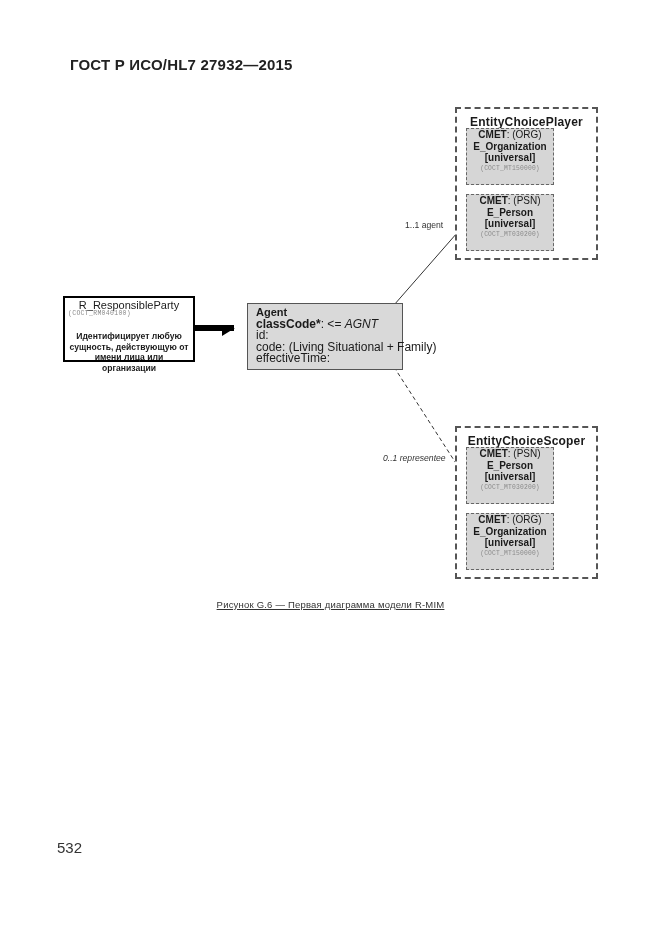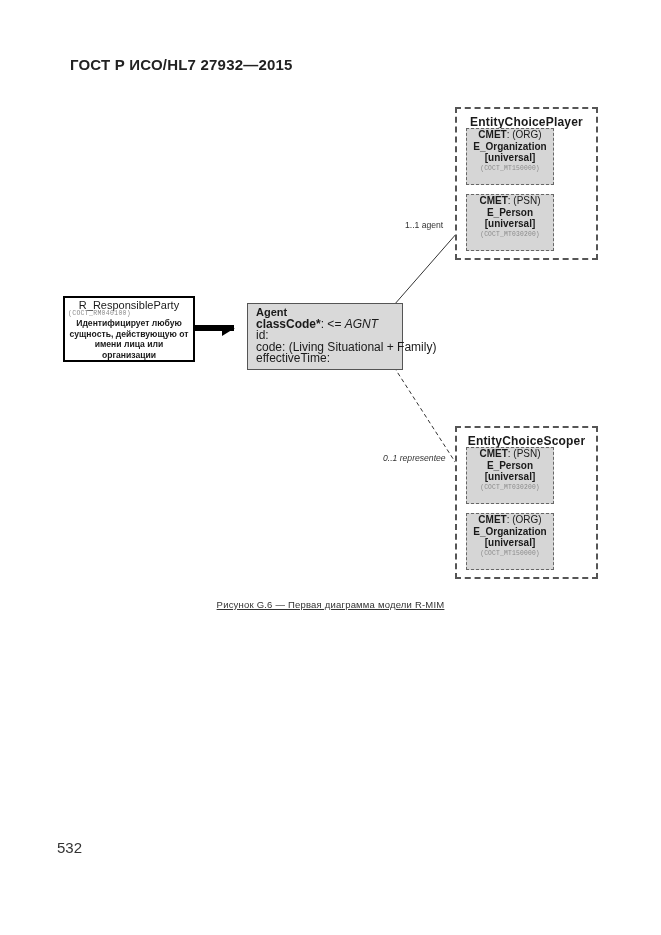--- a/index.html
+++ b/index.html
@@ -24,21 +24,21 @@
     text-align:center;
   }
   #rp-title{font-size:11px;font-weight:normal;margin-top:1px;white-space:nowrap;}
   #rp-code{
     font-family:"Liberation Mono", monospace;
     font-size:6.5px;color:#8a8a8a;text-align:left;padding-left:3px;
     margin-top:-1px;letter-spacing:.3px;
   }
   #rp-desc{
     font-size:8.6px;font-weight:bold;line-height:10.6px;
-    padding:0 4px;margin-top:1px;
+    padding:0 4px;margin-top:14px;
   }
   
   #agent-box{
     left:247px;top:303px;width:146px;height:63px;
     background:#d9d9d9;border:1px solid #555;
     padding:2px 0 0 8px;
   }
   #agent-title{font-size:11px;font-weight:bold;margin-bottom:1px;}
   .agent-line{font-size:12px;line-height:11.4px;white-space:nowrap;}
   .agent-bold{font-weight:bold;}

